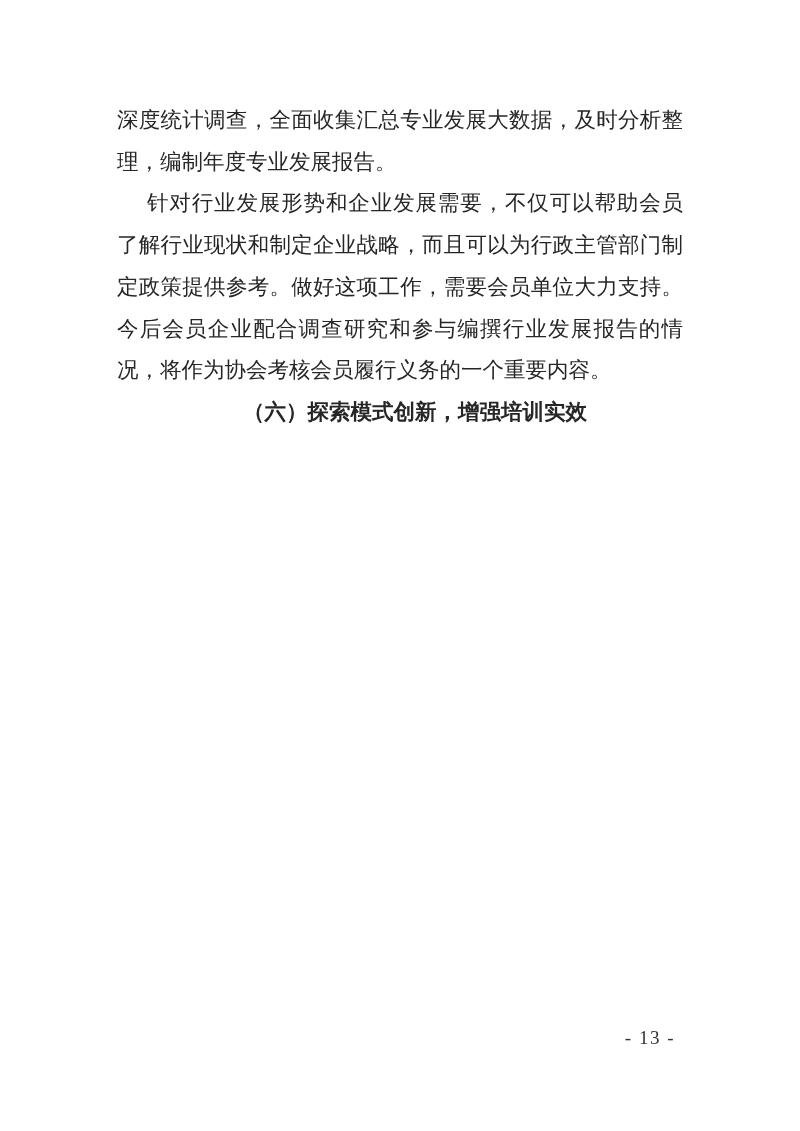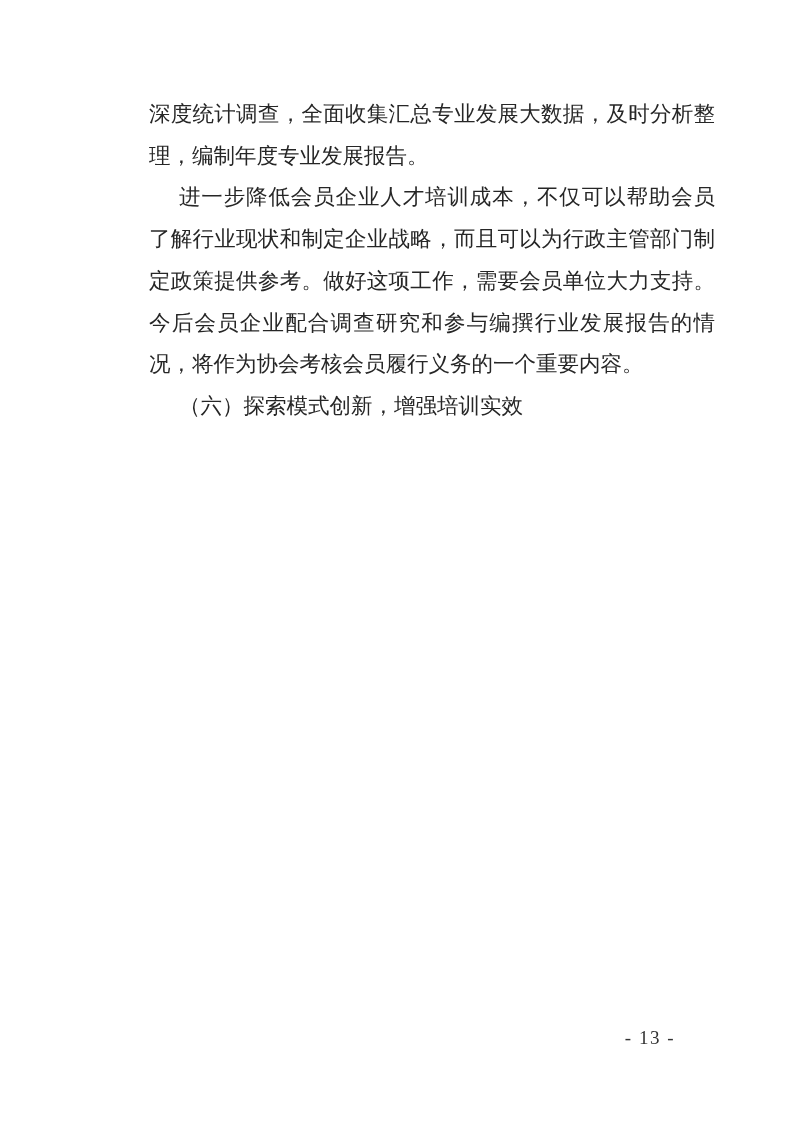--- a/index.html
+++ b/index.html
@@ -11,58 +11,57 @@
     position: relative;
     width: 800px;
     height: 1131px;
     background: #ffffff;
     overflow: hidden;
     font-family: "Liberation Serif", "DejaVu Serif", serif;
   }
   .content {
     position: absolute;
     left: 117px;
-    top: 94px;
+    top: 100px;
     width: 566px;
-    margin-left: 32px;
   }
   .para {
     margin: 0;
     padding: 0;
     font-size: 21.5px;
     line-height: 41.7px;
     color: #262626;
     text-align: justify;
     text-justify: inter-ideograph;
     text-indent: 30px;
     letter-spacing: 0;
     word-break: normal;
     line-break: strict;
   }
   .para.continuation {
     text-indent: 0;
   }
   .para.heading {
-    font-weight: 400;
-    text-align: left;
+    font-weight: 700;
+    text-align: center;
   }
   .page-number {
     position: absolute;
     top: 1026px;
     right: 125px;
     font-size: 19px;
     line-height: 24px;
     color: #333333;
     letter-spacing: 1.5px;
     white-space: pre;
   }
 </style>
 </head>
 <body>
 
 <div class="page">
   <div class="content">
     <p class="para continuation">深度统计调查，全面收集汇总专业发展大数据，及时分析整理，编制年度专业发展报告。</p>
-    <p class="para">进一步降低会员企业人才培训成本，不仅可以帮助会员了解行业现状和制定企业战略，而且可以为行政主管部门制定政策提供参考。做好这项工作，需要会员单位大力支持。今后会员企业配合调查研究和参与编撰行业发展报告的情况，将作为协会考核会员履行义务的一个重要内容。</p>
+    <p class="para">针对行业发展形势和企业发展需要，不仅可以帮助会员了解行业现状和制定企业战略，而且可以为行政主管部门制定政策提供参考。做好这项工作，需要会员单位大力支持。今后会员企业配合调查研究和参与编撰行业发展报告的情况，将作为协会考核会员履行义务的一个重要内容。</p>
     <p class="para heading">（六）探索模式创新，增强培训实效</p>
   </div>
   <div class="page-number">- 13 -</div>
 </div>
 
 </body></html>

